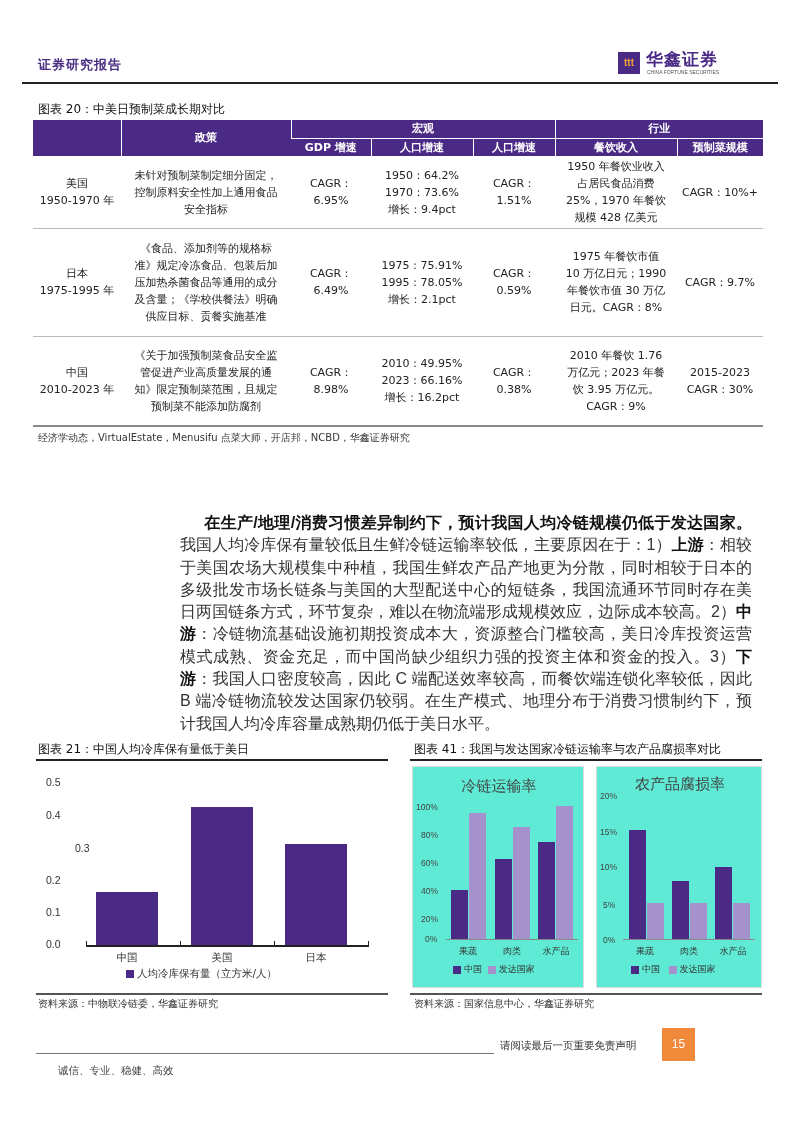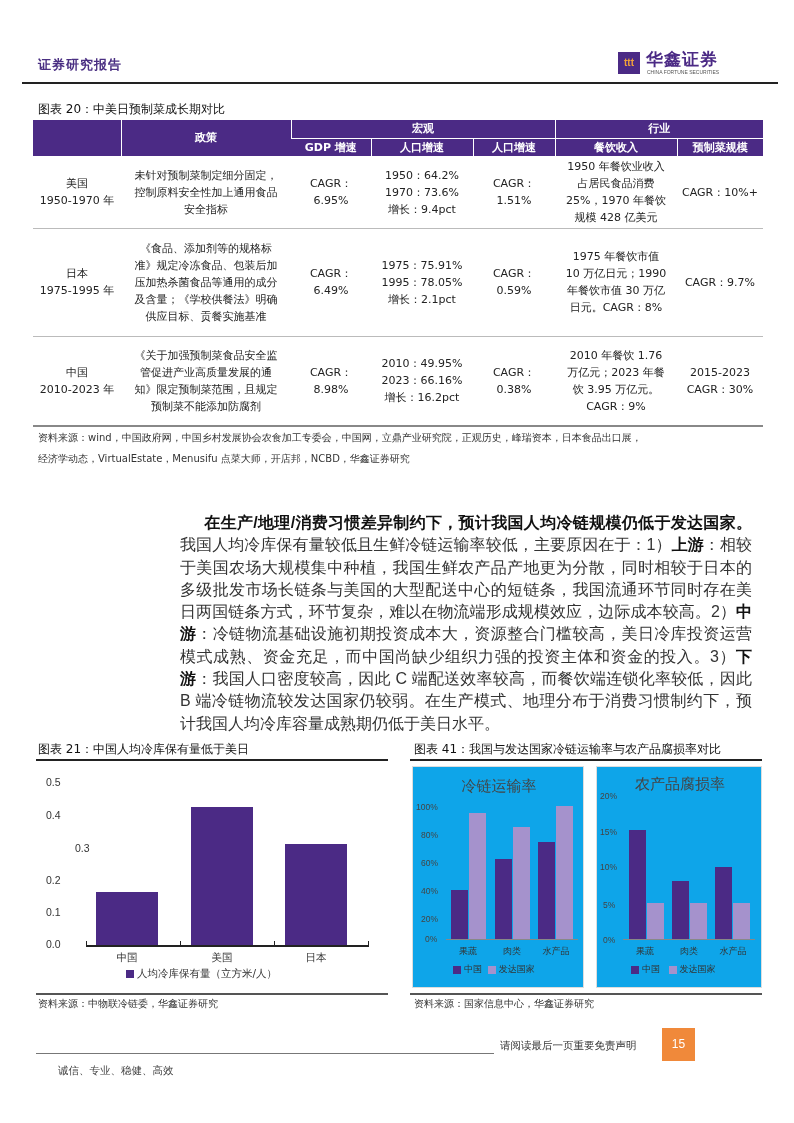--- a/index.html
+++ b/index.html
@@ -36,21 +36,21 @@
   .para .indent { display: inline-block; width: 24px; }
 
   
   .chart-rule { height: 2px; background: #222; }
   .axis-lbl { font-size: 10.5px; color: #333; font-family: "Liberation Sans", sans-serif; }
   .cat-lbl { font-size: 10.5px; color: #333; font-family: "DejaVu Sans", sans-serif; text-align: center; }
   .bar { position: absolute; background: #4b2a85; }
   .bar.light { background: #a592cc; }
   .legend { font-size: 10.5px; color: #333; font-family: "DejaVu Sans", sans-serif; }
   .sw { display: inline-block; width: 8px; height: 8px; vertical-align: middle; margin-right: 3px; }
-  .panel { border: 1px solid #ddd; background: #0ea5e9; }
+  .panel { border: 1px solid #ddd; background: #5eead4; }
   .panel-title { font-size: 15px; color: #444; text-align: center; font-family: "DejaVu Serif", serif; }
   .small-axis { font-size: 8.5px; color: #444; font-family: "Liberation Sans", sans-serif; }
 
   
   .foot-rule { left: 36px; top: 1053px; width: 458px; height: 1px; background: #777; }
   .foot-disc { left: 500px; top: 1039px; font-size: 10.5px; color: #333; font-family: "DejaVu Sans", sans-serif; }
   .page-no { left: 662px; top: 1028px; width: 33px; height: 33px; background: #f0893a; color: #fff; font-size: 12px; text-align: center; line-height: 33px; font-family: "Liberation Sans", sans-serif; }
   .motto { left: 38px; top: 1064px; font-size: 10.5px; color: #444; font-family: "DejaVu Sans", sans-serif; margin-left: 20px; }
 </style>
 </head>
@@ -155,21 +155,20 @@
           <div>CAGR：</div>
           <div>0.38%</div>
         </td>
       <td class="policy">2010 年餐饮 1.76 万亿元；2023 年餐饮 3.95 万亿元。CAGR：9%</td>
       <td>2015-2023 CAGR：30%</td>
     </tr>
   </tbody>
 </table>
 
 <div class="abs src" style="left:38px; top:427px; width:730px;">
-  <div>资料来源：wind，中国政府网，中国乡村发展协会农食加工专委会，中国网，立鼎产业研究院，正观历史，峰瑞资本，日本食品出口展，</div>
   <div>经济学动态，VirtualEstate，Menusifu 点菜大师，开店邦，NCBD，华鑫证券研究</div>
 </div>
 
 <div class="abs para">
   <span class="indent"></span><b>在生产/地理/消费习惯差异制约下，预计我国人均冷链规模仍低于发达国家。</b><span>我国人均冷库保有量较低且生鲜冷链运输率较低，主要原因在于：1）</span><b>上游</b><span>：相较于美国农场大规模集中种植，我国生鲜农产品产地更为分散，同时相较于日本的多级批发市场长链条与美国的大型配送中心的短链条，我国流通环节同时存在美日两国链条方式，环节复杂，难以在物流端形成规模效应，边际成本较高。2）</span><b>中游</b><span>：冷链物流基础设施初期投资成本大，资源整合门槛较高，美日冷库投资运营模式成熟、资金充足，而中国尚缺少组织力强的投资主体和资金的投入。3）</span><b>下游</b><span>：我国人口密度较高，因此 C 端配送效率较高，而餐饮端连锁化率较低，因此 B 端冷链物流较发达国家仍较弱。在生产模式、地理分布于消费习惯制约下，预计我国人均冷库容量成熟期仍低于美日水平。</span>
 </div>
 
 <div class="abs fig-title" style="left:38px; top:741px;">图表 21：中国人均冷库保有量低于美日</div>
 <div class="abs chart-rule" style="left:36px; top:759px; width:352px;"></div>
 

